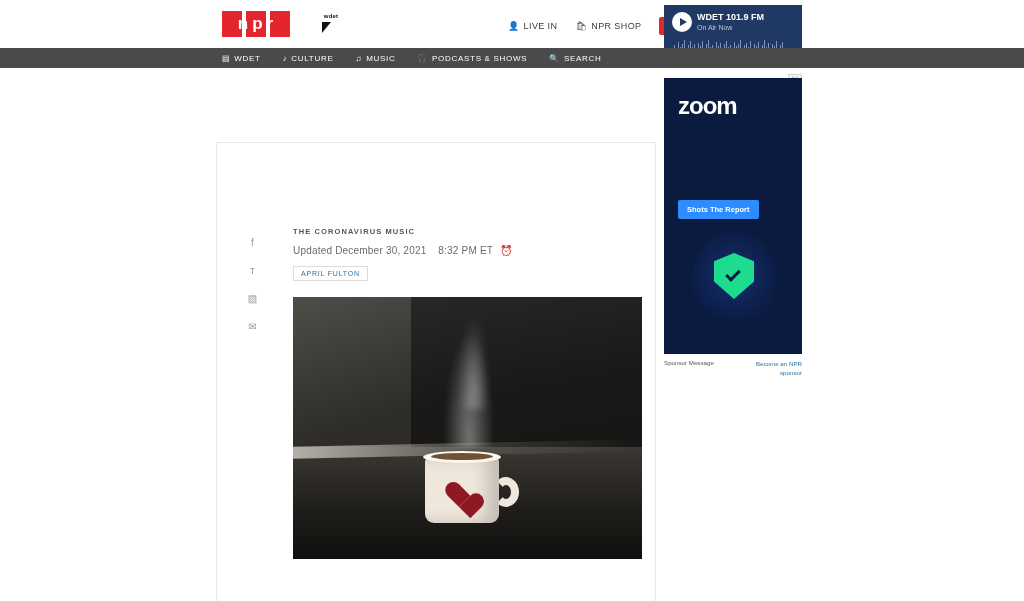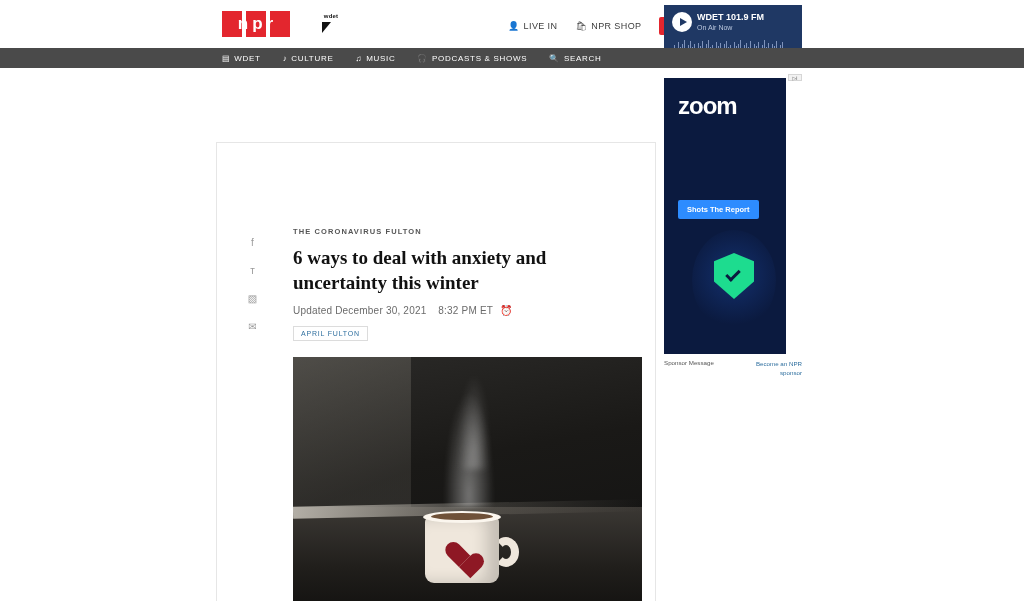--- a/index.html
+++ b/index.html
@@ -246,21 +246,21 @@
 
   
   .adrail { position: absolute; left: 664px; top: 10px; width: 138px; }
   .ad-choices {
     position: absolute; right: 0; top: -4px;
     width: 14px; height: 7px; background: #f2f2f2;
     border: 1px solid #d6d6d6; font-size: 5px; color: #555;
     display: flex; align-items: center; justify-content: center;
   }
   .ad {
-    width: 122px; height: 276px;
+    width: 138px; height: 276px;
     background: #0b1a3f;
     position: relative; overflow: hidden; padding-left: 8px;
   }
   .ad .zoom-word {
     position: absolute; left: 14px; top: 14px;
     font-size: 24px; font-weight: bold; color: #fff; letter-spacing: -1px;
   }
   .ad .ad-head {
     position: absolute; left: 14px; top: 52px; width: 118px;
     font-size: 13px; line-height: 17px; font-weight: bold; color: #fff;
@@ -431,22 +431,21 @@
     <div class="article">
 
       <div class="share-rail">
         <div class="sicon">f</div>
         <div class="sicon">ᴛ</div>
         <div class="sicon">▧</div>
         <div class="sicon">✉</div>
       </div>
 
       <div class="article-body">
-        <div class="kicker">THE CORONAVIRUS FULTON</div>
-        <h1 class="headline">6 ways to deal with anxiety and uncertainty this winter</h1>
+        <div class="kicker">THE CORONAVIRUS MUSIC</div>
         <div class="meta">
           <span>Updated December 30, 2021</span>
           &nbsp;&nbsp;
           <span>8:32 PM ET</span>
           <span class="clock">⏰</span>
         </div>
         <div class="byline">APRIL FULTON</div>
 
         <div class="photo">
           <div class="window"></div>

